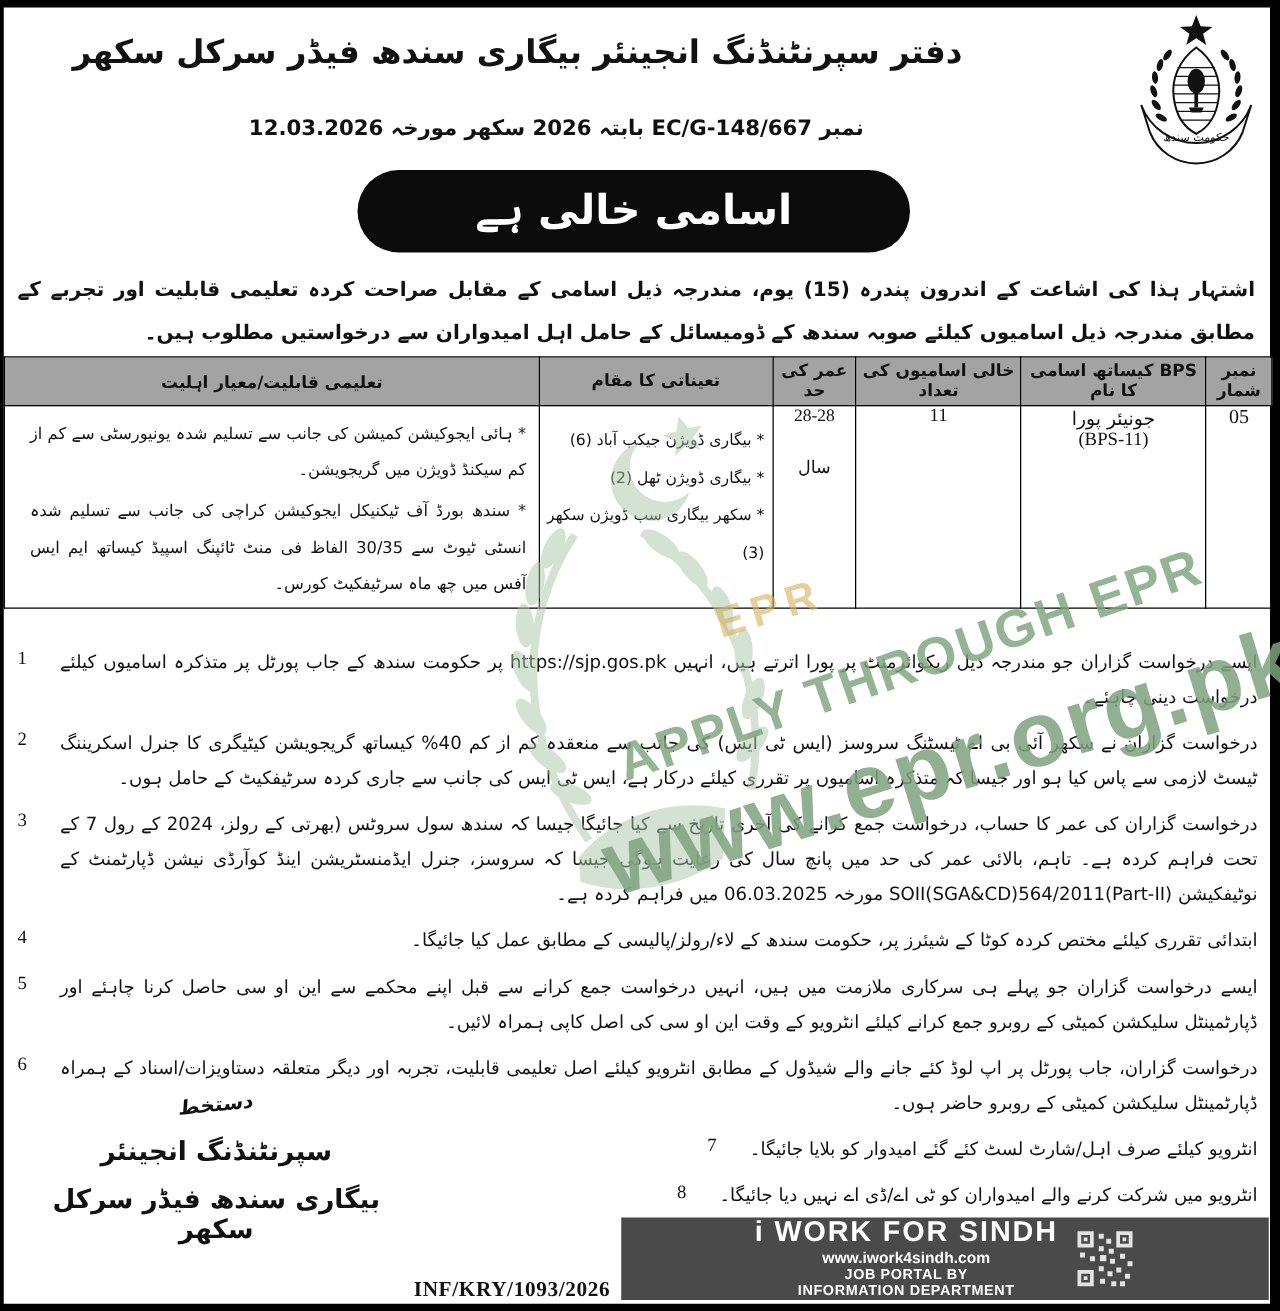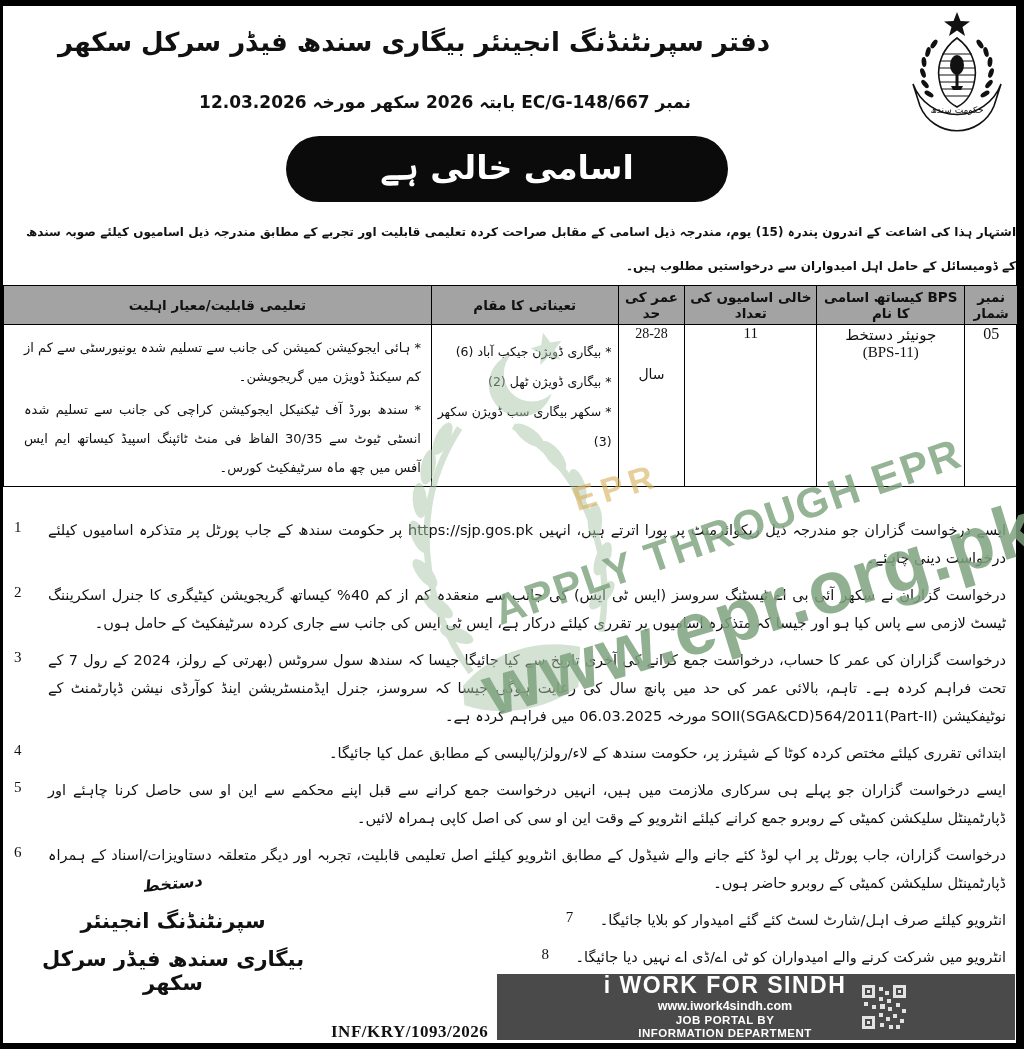--- a/index.html
+++ b/index.html
@@ -14,21 +14,21 @@
 
   .office-title{position:absolute;top:27px;left:120px;width:650px;text-align:center;
     font-size:26px;font-weight:bold;direction:rtl;white-space:nowrap;}
   .ref-line{position:absolute;top:92px;left:130px;width:630px;text-align:center;
     font-size:17px;font-weight:bold;direction:rtl;}
   .banner{position:absolute;top:136px;left:286px;width:442px;height:66px;background:#0b0b0b;
     border-radius:34px;color:#fff;text-align:center;line-height:64px;font-size:33px;font-weight:bold;direction:rtl;}
   .crest{position:absolute;left:903px;top:10px;width:108px;height:124px;}
 
   .intro{position:absolute;top:215px;left:14px;width:990px;direction:rtl;
-    text-align:justify;text-align-last:right;font-size:12px;font-weight:bold;line-height:34px;margin-left:12px;}
+    text-align:justify;text-align-last:right;font-size:16px;font-weight:bold;line-height:34px;}
 
   table.vac{position:absolute;top:285px;left:3px;width:1015px;border-collapse:collapse;direction:rtl;}
   table.vac th,table.vac td{border:1.5px solid #000;}
   table.vac th{background:#a3a3a3;font-size:13.5px;font-weight:bold;height:34px;padding:2px 4px;text-align:center;}
   table.vac td{vertical-align:top;height:142px;}
   .serif{font-family:"Liberation Serif",serif;}
   .td-center{text-align:center;}
   .cell-pad{padding-top:0;}
   .post-l2{direction:ltr;}
   .age-l2{margin-top:24px;}
@@ -147,21 +147,21 @@
       <th>نمبر شمار</th>
       <th>BPS کیساتھ اسامی کا نام</th>
       <th>خالی اسامیوں کی تعداد</th>
       <th>عمر کی حد</th>
       <th>تعیناتی کا مقام</th>
       <th>تعلیمی قابلیت/معیار اہلیت</th>
     </tr>
     <tr>
       <td class="td-center serif cell-pad">05</td>
       <td class="td-center">
-        <div class="cell-pad" style="font-size:15px;">جونیئر دستخط</div>
+        <div class="cell-pad" style="font-size:15px;">جونیئر پورا</div>
         <div class="post-l2 serif" style="font-size:15px;">(BPS-11)</div>
       </td>
       <td class="td-center serif cell-pad" style="font-size:15px;">11</td>
       <td class="td-center">
         <div class="cell-pad serif" style="font-size:14px;">28-28</div>
         <div class="age-l2" style="font-size:14px;">سال</div>
       </td>
       <td class="place-cell">
         <div>* بیگاری ڈویژن جیکب آباد (6)</div>
         <div>* بیگاری ڈویژن ٹھل (2)</div>

